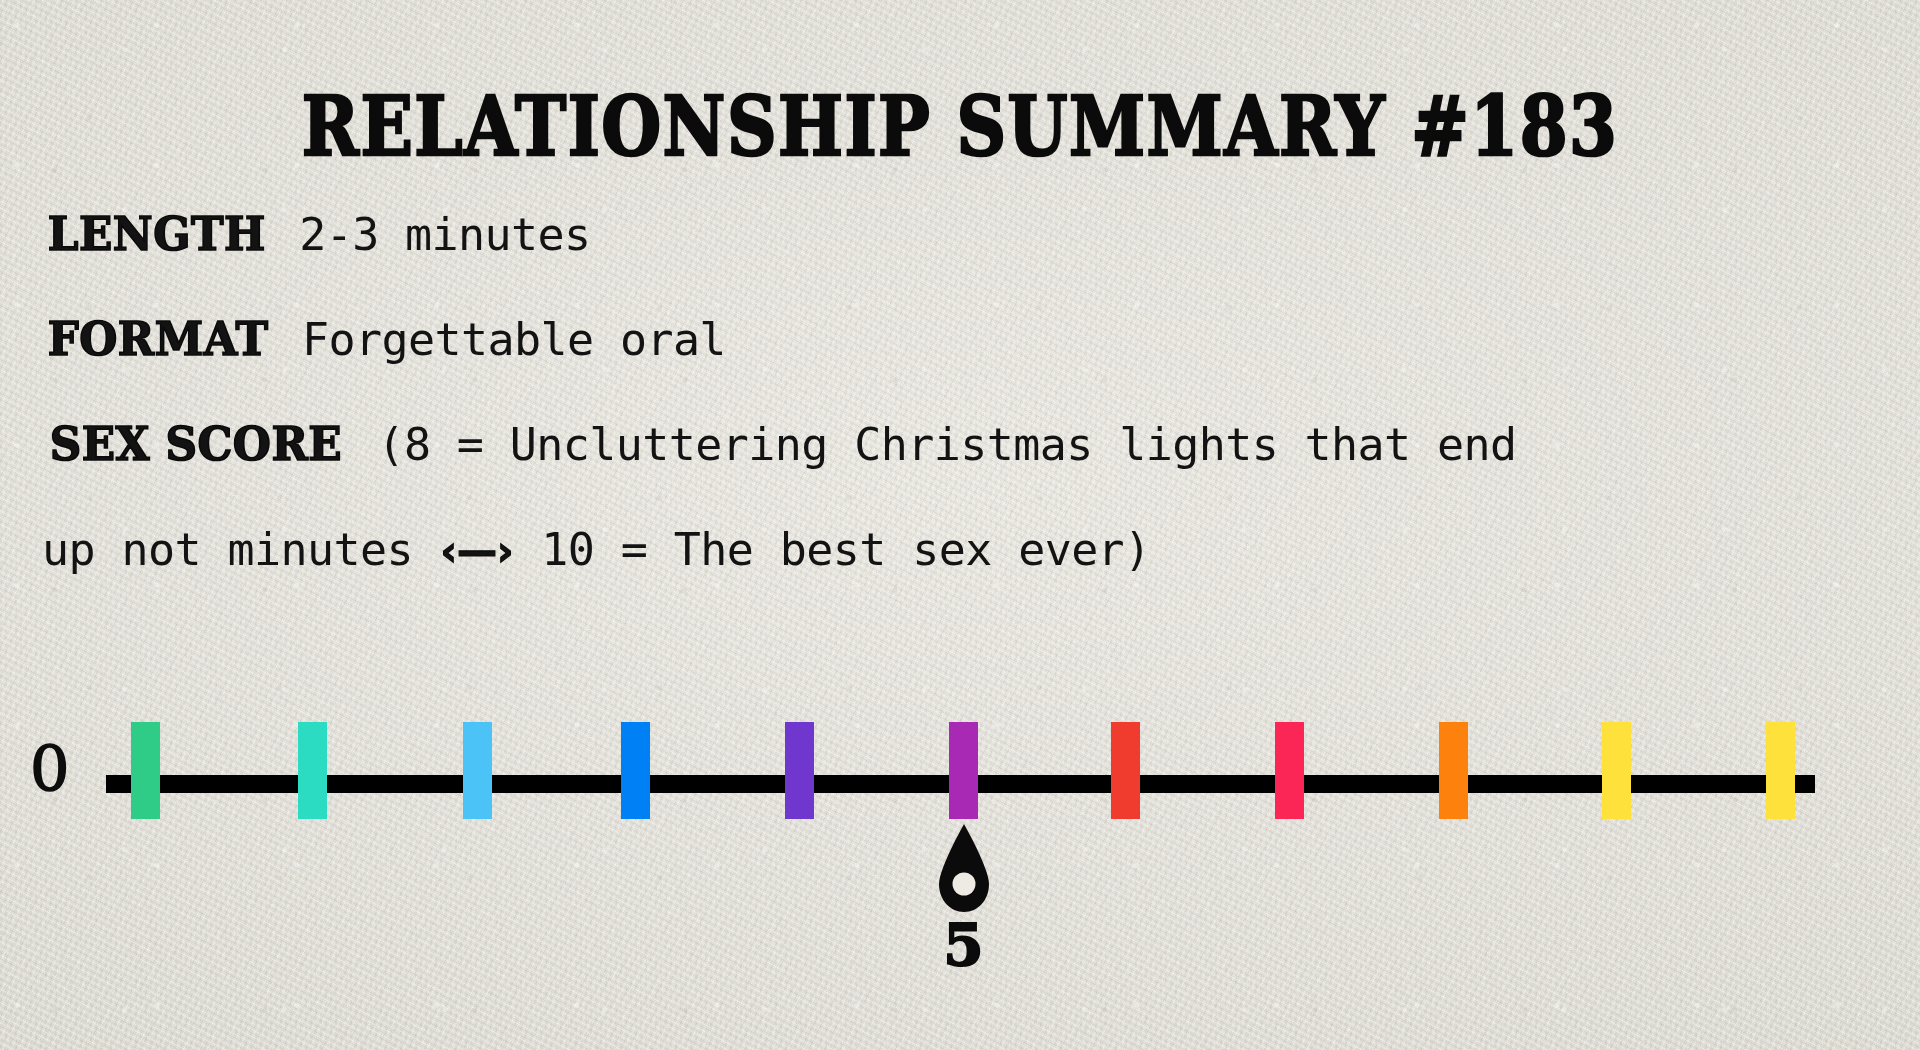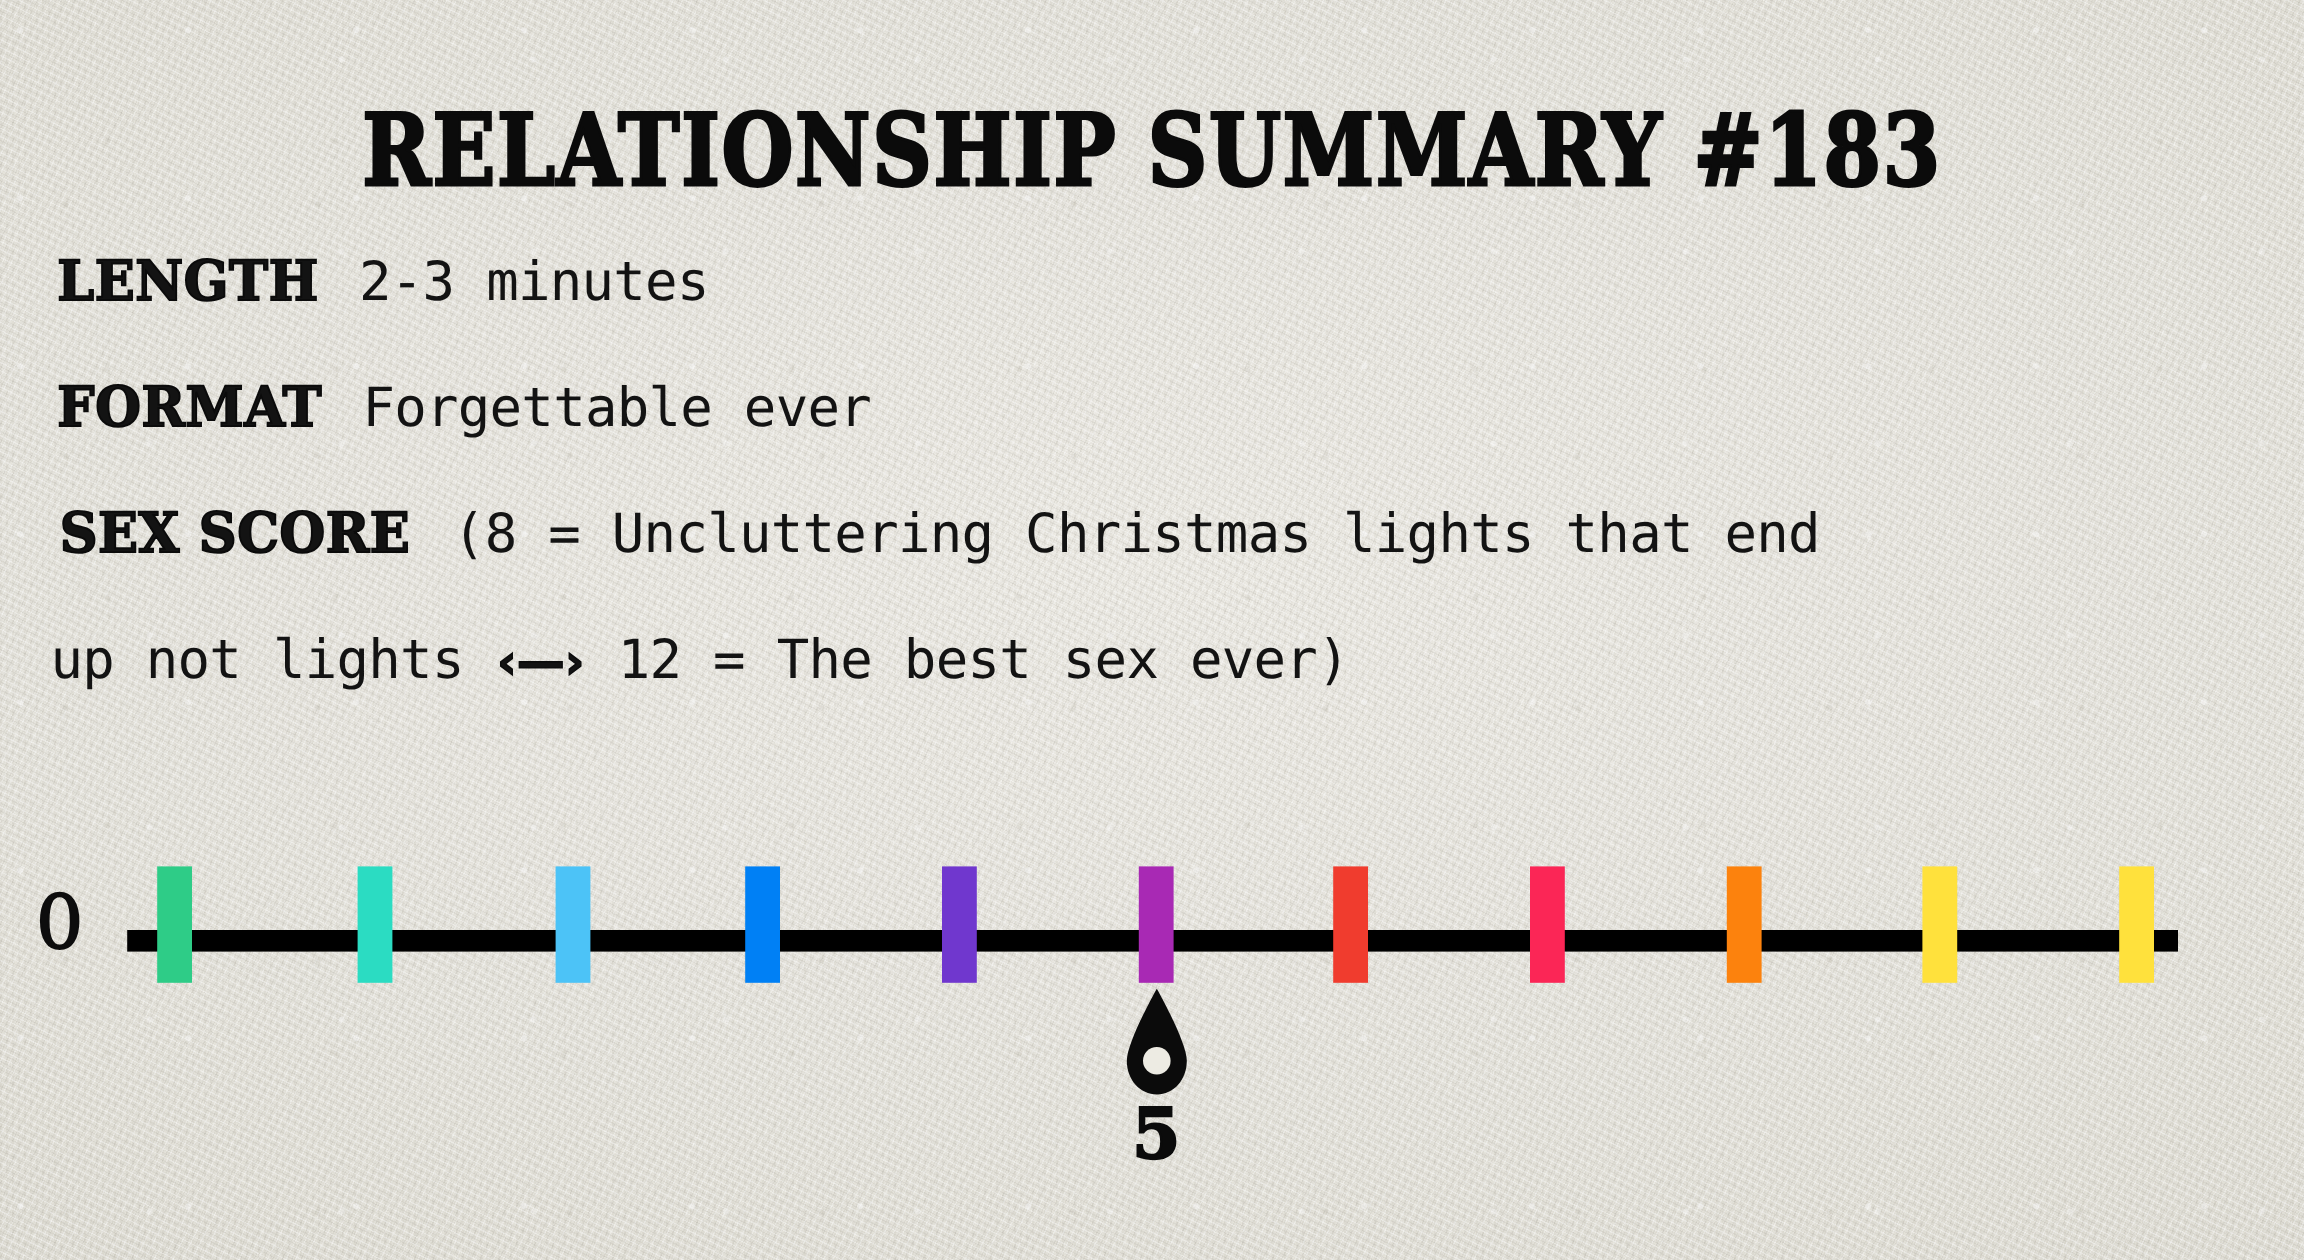--- a/index.html
+++ b/index.html
@@ -199,32 +199,32 @@
 
   <div id="body-block">
 
     <div class="info-line">
       <span class="field-label">LENGTH</span>
       <span class="field-value">2-3 minutes</span>
     </div>
 
     <div class="info-line">
       <span class="field-label">FORMAT</span>
-      <span class="field-value">Forgettable ever</span>
+      <span class="field-value">Forgettable oral</span>
     </div>
 
     <div class="info-line">
       <span class="field-label">SEX SCORE</span>
       <span class="field-value">(8 = Uncluttering Christmas lights that end</span>
     </div>
 
     <div class="info-line">
-      <span class="field-value">up not lights</span>
+      <span class="field-value">up not minutes</span>
       <span class="arrow-glyph">‹—›</span>
-      <span class="field-value">12 = The best sex ever)</span>
+      <span class="field-value">10 = The best sex ever)</span>
     </div>
 
   </div>
 
   <div id="score-scale">
 
     <span id="scale-min-label" class="scale-endpoint">0</span>
 
     <div id="scale-track" style="left: 106px; width: 1709px; background: rgb(0, 0, 0);"></div>
 

